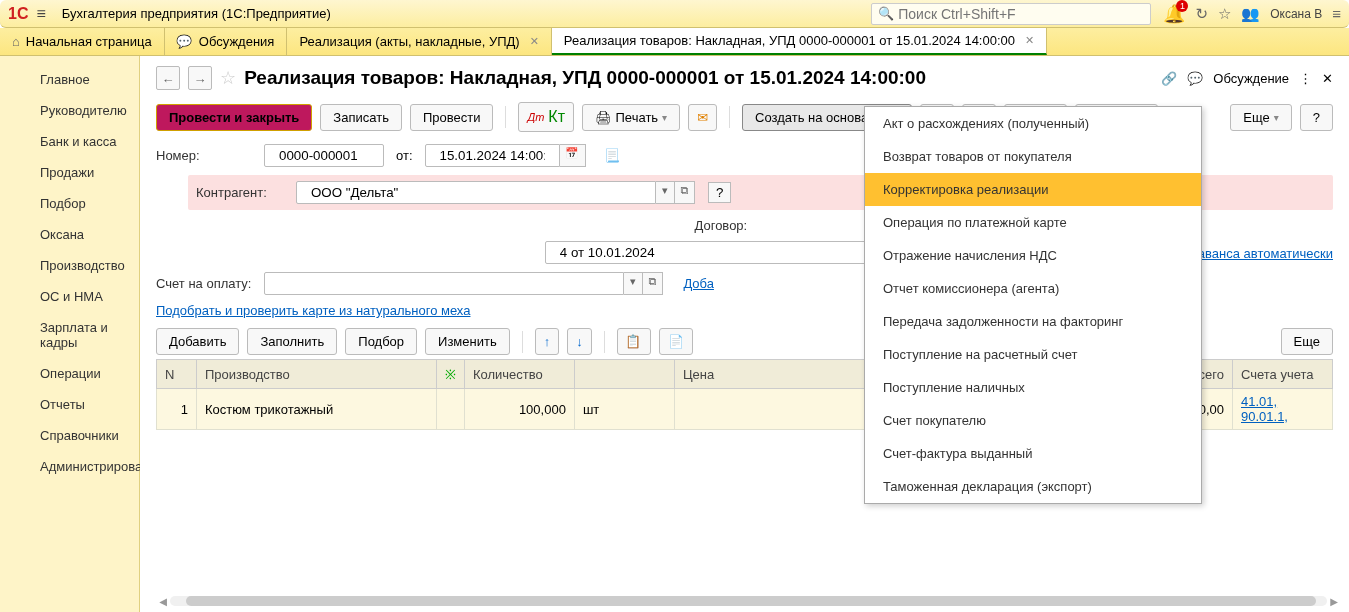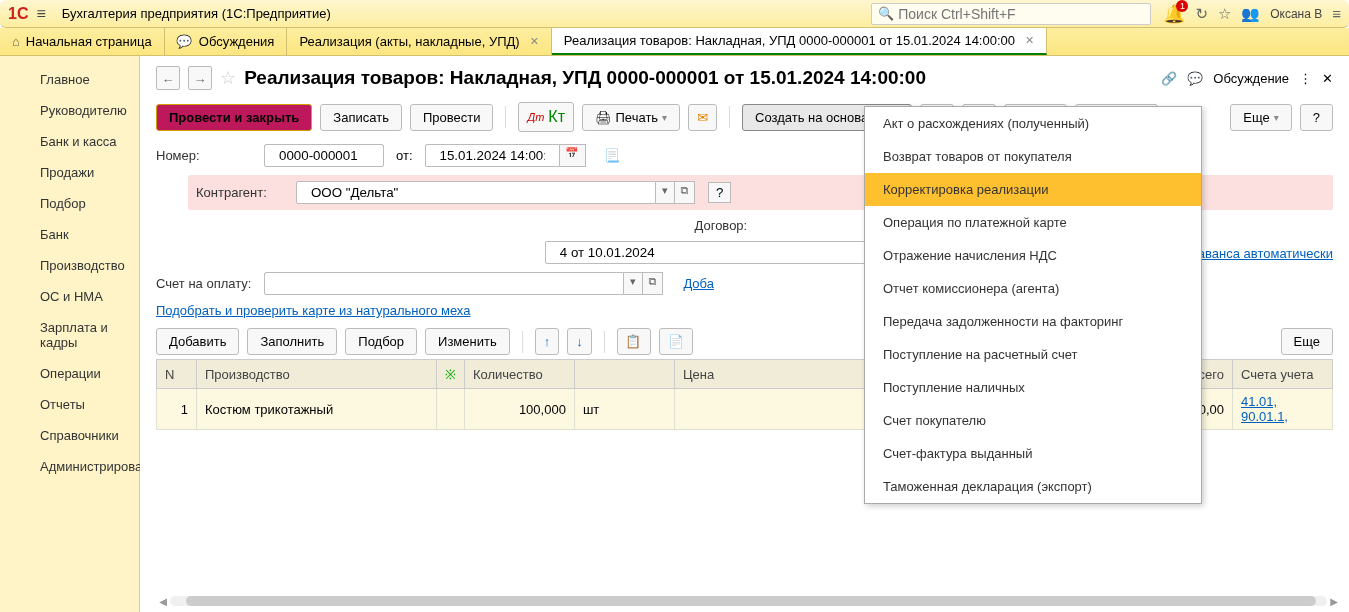--- a/index.html
+++ b/index.html
@@ -122,21 +122,21 @@
   </div>
 </div>
 
 <div class="main-area">
   <div class="sidebar">
     <div class="sidebar-item">Главное</div>
     <div class="sidebar-item">Руководителю</div>
     <div class="sidebar-item">Банк и касса</div>
     <div class="sidebar-item">Продажи</div>
     <div class="sidebar-item">Подбор</div>
-    <div class="sidebar-item">Банк</div>
+    <div class="sidebar-item">Оксана</div>
     <div class="sidebar-item">Производство</div>
     <div class="sidebar-item">ОС и НМА</div>
     <div class="sidebar-item">Зарплата и кадры</div>
     <div class="sidebar-item">Операции</div>
     <div class="sidebar-item">Отчеты</div>
     <div class="sidebar-item">Справочники</div>
     <div class="sidebar-item">Администрирование</div>
   </div>
 
   <div class="content">

